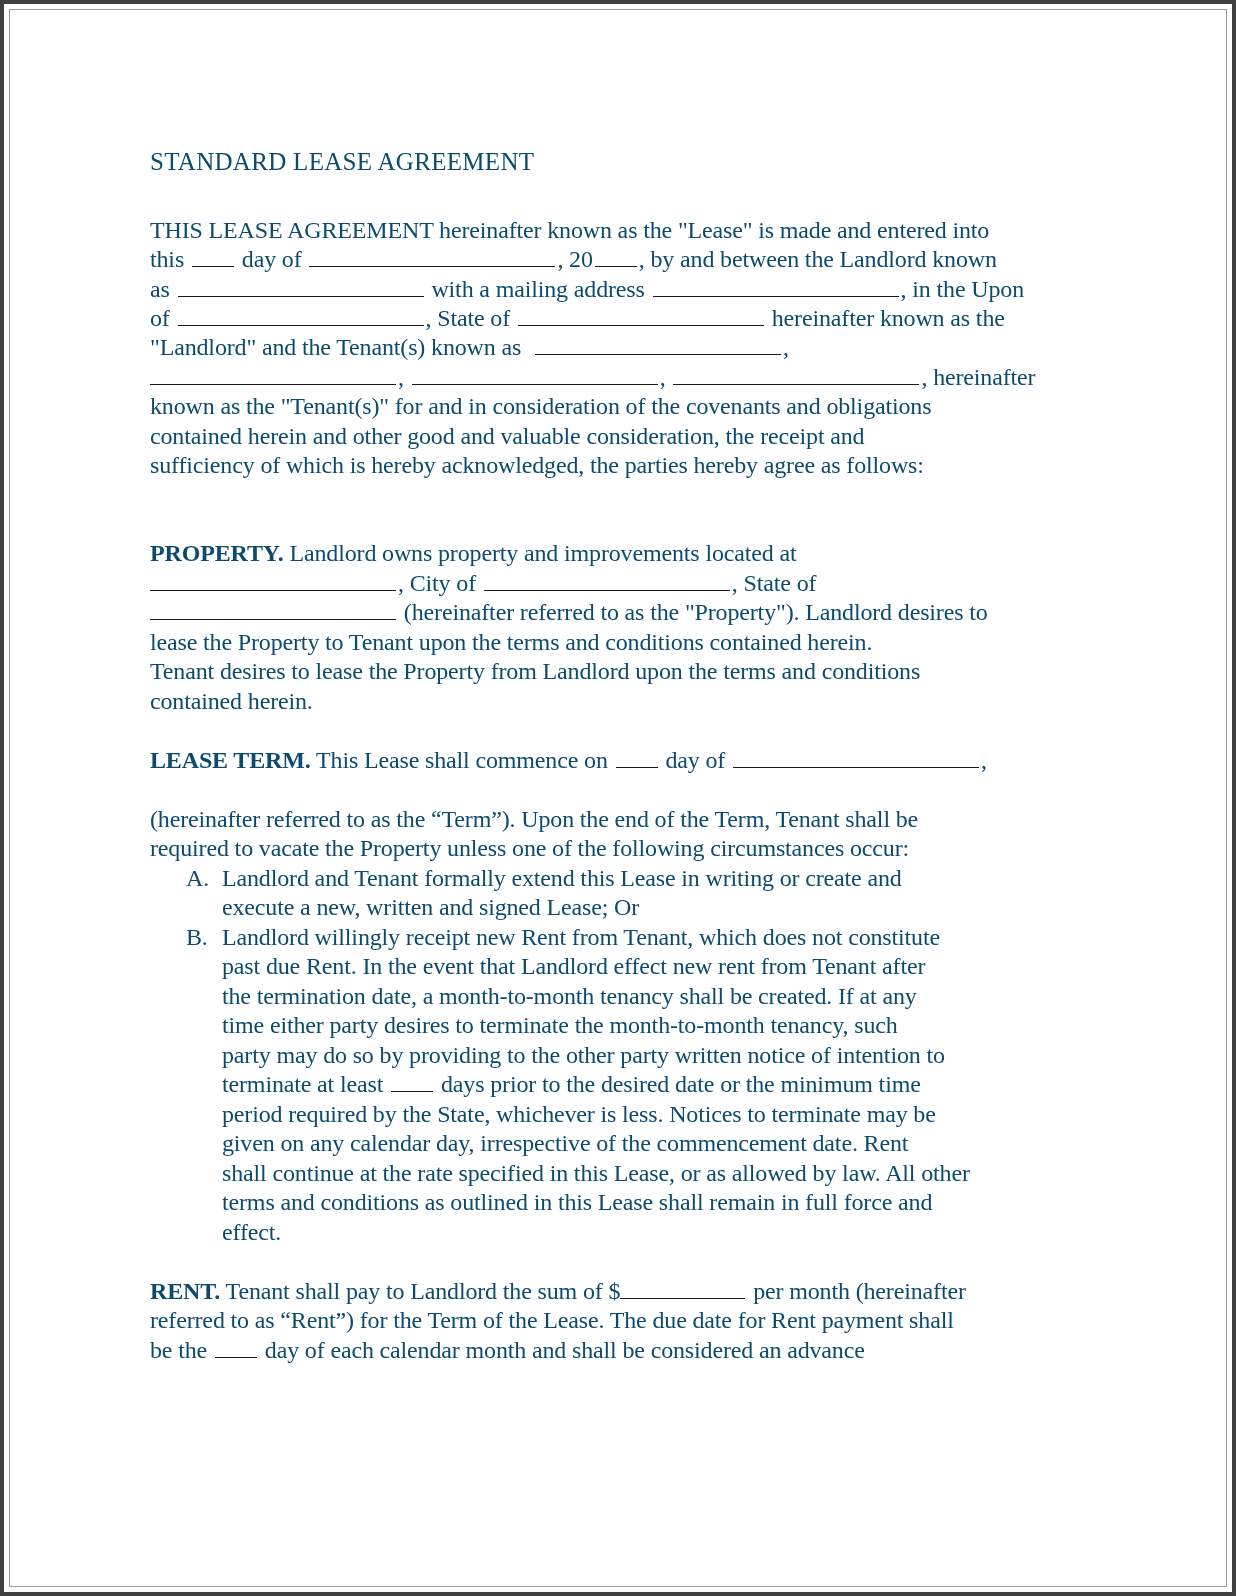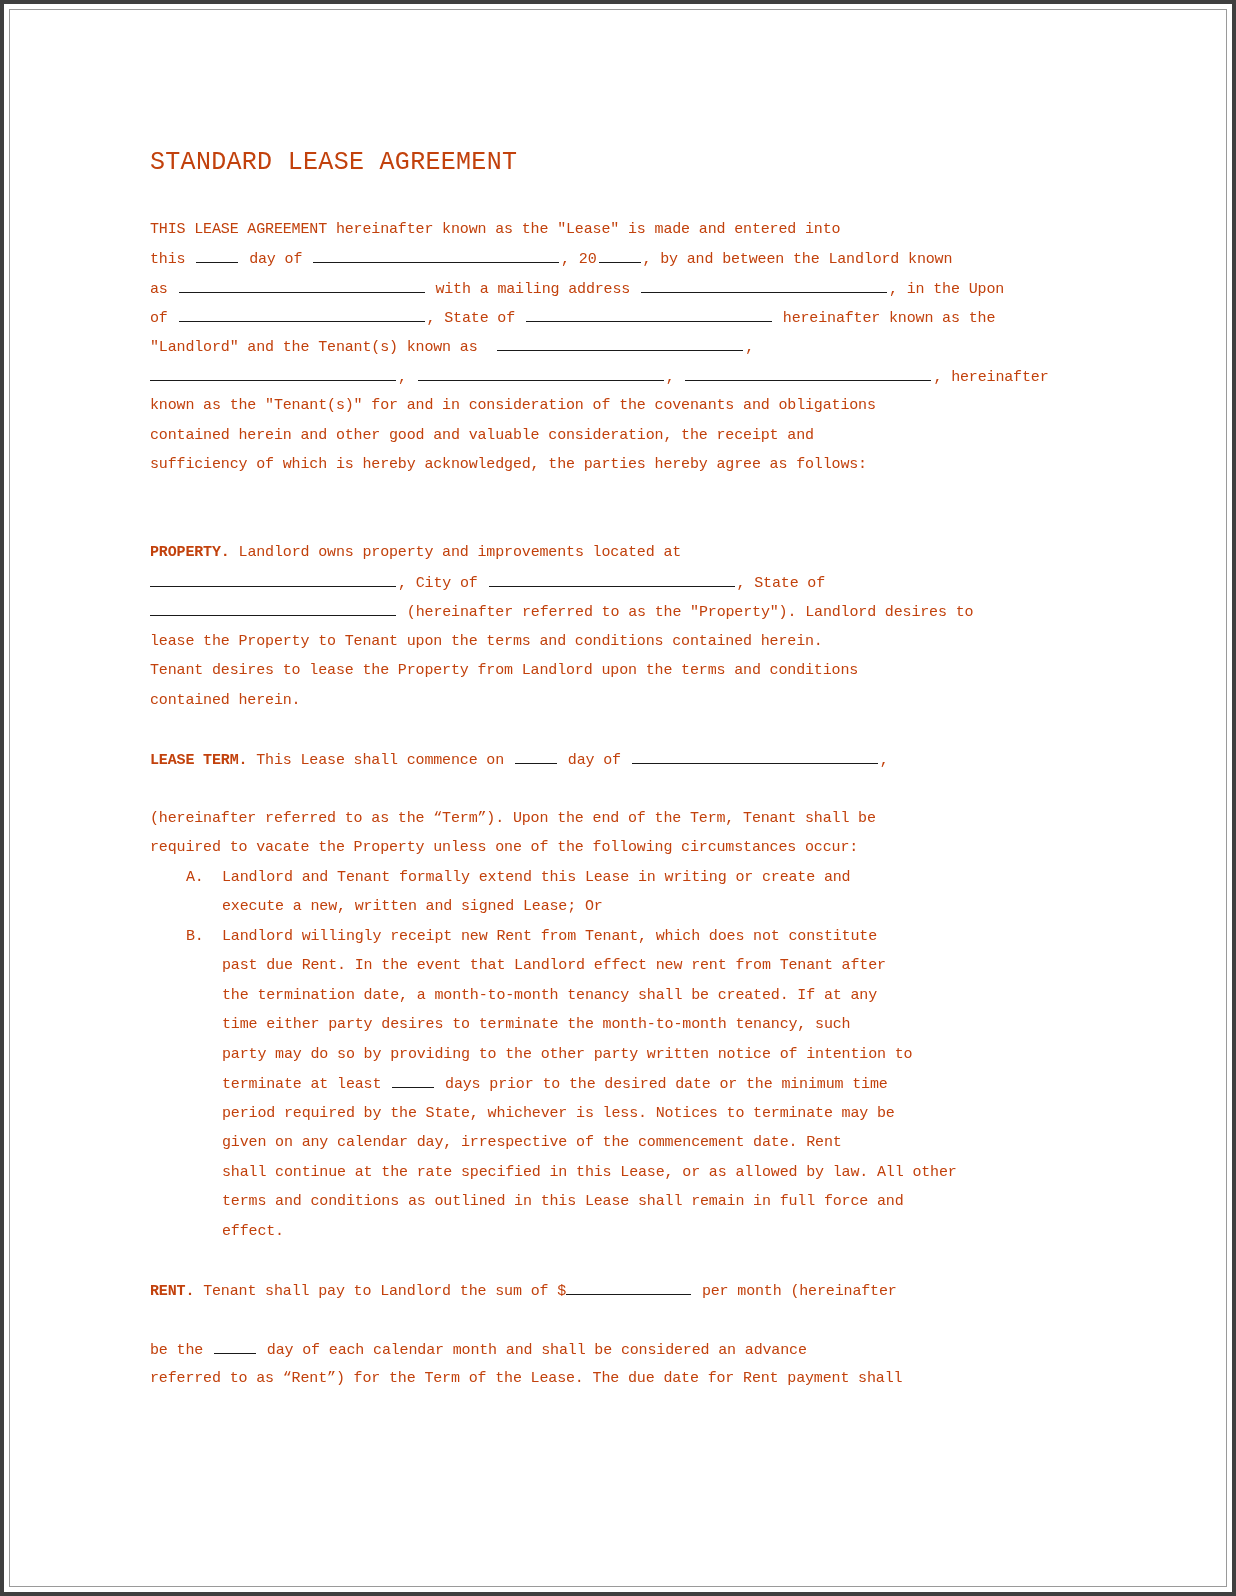--- a/index.html
+++ b/index.html
@@ -7,30 +7,30 @@
   .frame-outer {
     position: absolute; left: 0; top: 0; width: 1236px; height: 1596px;
     box-sizing: border-box; border: 4px solid #3f3f3f; background: #ffffff;
   }
   .frame-inner {
     position: absolute; left: 5px; top: 5px; right: 5px; bottom: 5px;
     border: 1px solid #9a9a9a; background: #ffffff;
   }
   .page {
     position: absolute; left: 0; top: 0; width: 1236px; height: 1280px;
-    font-family: Liberation Mono, monospace;
-    color: #c2410c;
+    font-family: Liberation Serif, serif;
+    color: #0c4a6e;
   }
   .title {
     position: absolute; left: 150px; top: 148px;
     font-size: 25px; letter-spacing: 0.3px; white-space: nowrap;
   }
   .line {
     position: absolute; left: 150px; white-space: nowrap;
-    font-size: 15px; line-height: 30px; letter-spacing: -0.15px;
+    font-size: 24px; line-height: 30px; letter-spacing: -0.15px;
   }
   .indent-a { left: 186px; }
   .indent-t { left: 222px; }
   .blank {
     display: inline-block; border-bottom: 1.5px solid #1a1a1a;
     height: 18px; vertical-align: baseline; margin: 0 2px;
   }
   .b-s { width: 42px; }
   .b-m { width: 125px; }
   .b-l { width: 246px; }
@@ -79,16 +79,16 @@
   <div class="line indent-t" style="top:1010px">time either party desires to terminate the month-to-month tenancy, such</div>
   <div class="line indent-t" style="top:1040px">party may do so by providing to the other party written notice of intention to</div>
   <div class="line indent-t" style="top:1069px"><span>terminate at least</span> <span class="blank b-s"></span> <span>days prior to the desired date or the minimum time</span></div>
   <div class="line indent-t" style="top:1099px">period required by the State, whichever is less. Notices to terminate may be</div>
   <div class="line indent-t" style="top:1128px">given on any calendar day, irrespective of the commencement date. Rent</div>
   <div class="line indent-t" style="top:1158px">shall continue at the rate specified in this Lease, or as allowed by law. All other</div>
   <div class="line indent-t" style="top:1187px">terms and conditions as outlined in this Lease shall remain in full force and</div>
   <div class="line indent-t" style="top:1217px">effect.</div>
 
   <div class="line" style="top:1276px"><b>RENT.</b> <span>Tenant shall pay to Landlord the sum of $</span><span class="blank b-m" style="margin-left:0"></span> <span>per month (hereinafter</span></div>
-  <div class="line" style="top:1364px">referred to as “Rent”) for the Term of the Lease. The due date for Rent payment shall</div>
+  <div class="line" style="top:1305px">referred to as “Rent”) for the Term of the Lease. The due date for Rent payment shall</div>
   <div class="line" style="top:1335px"><span>be the</span> <span class="blank b-s"></span> <span>day of each calendar month and shall be considered an advance</span></div>
 
 </div>
 
 </body></html>

